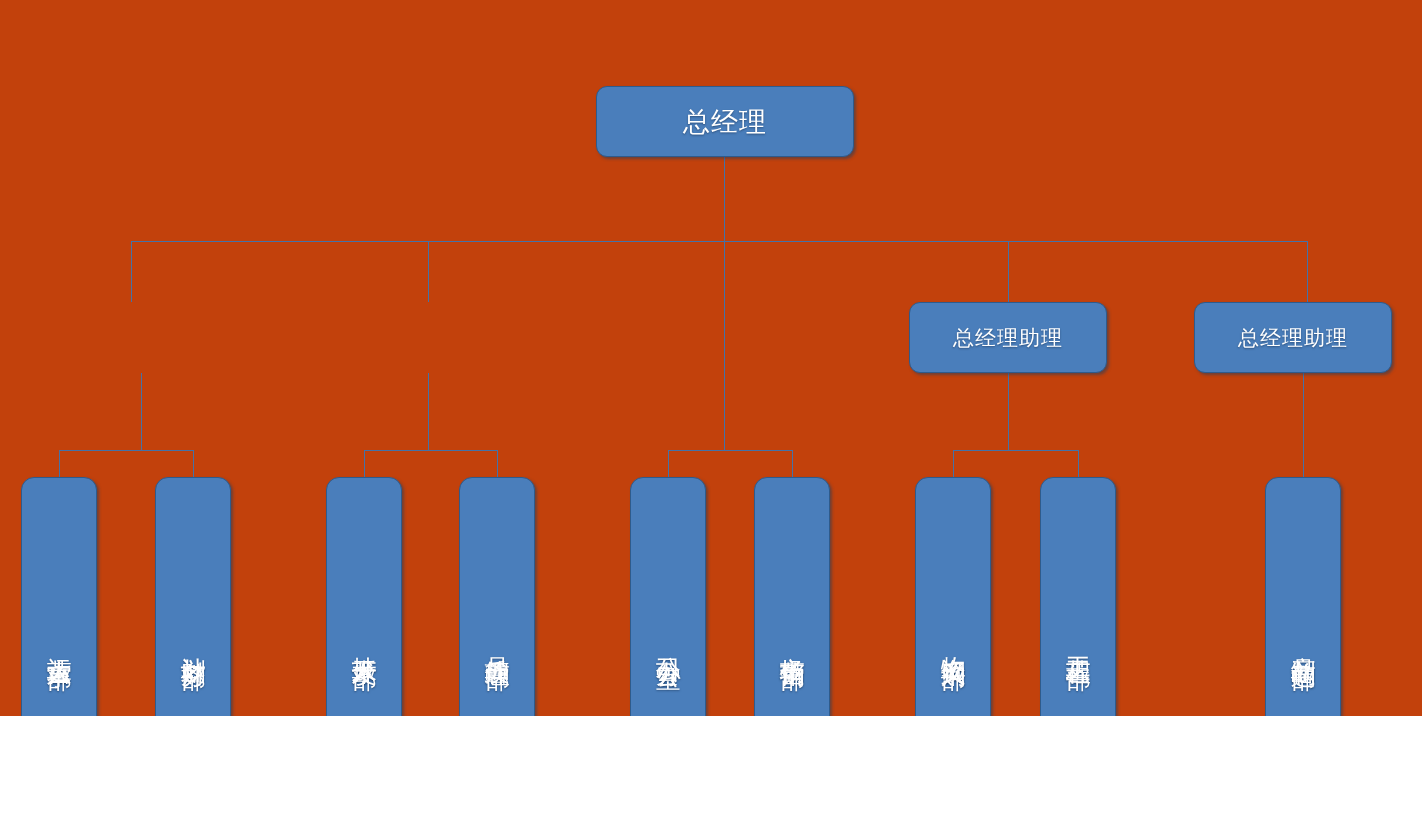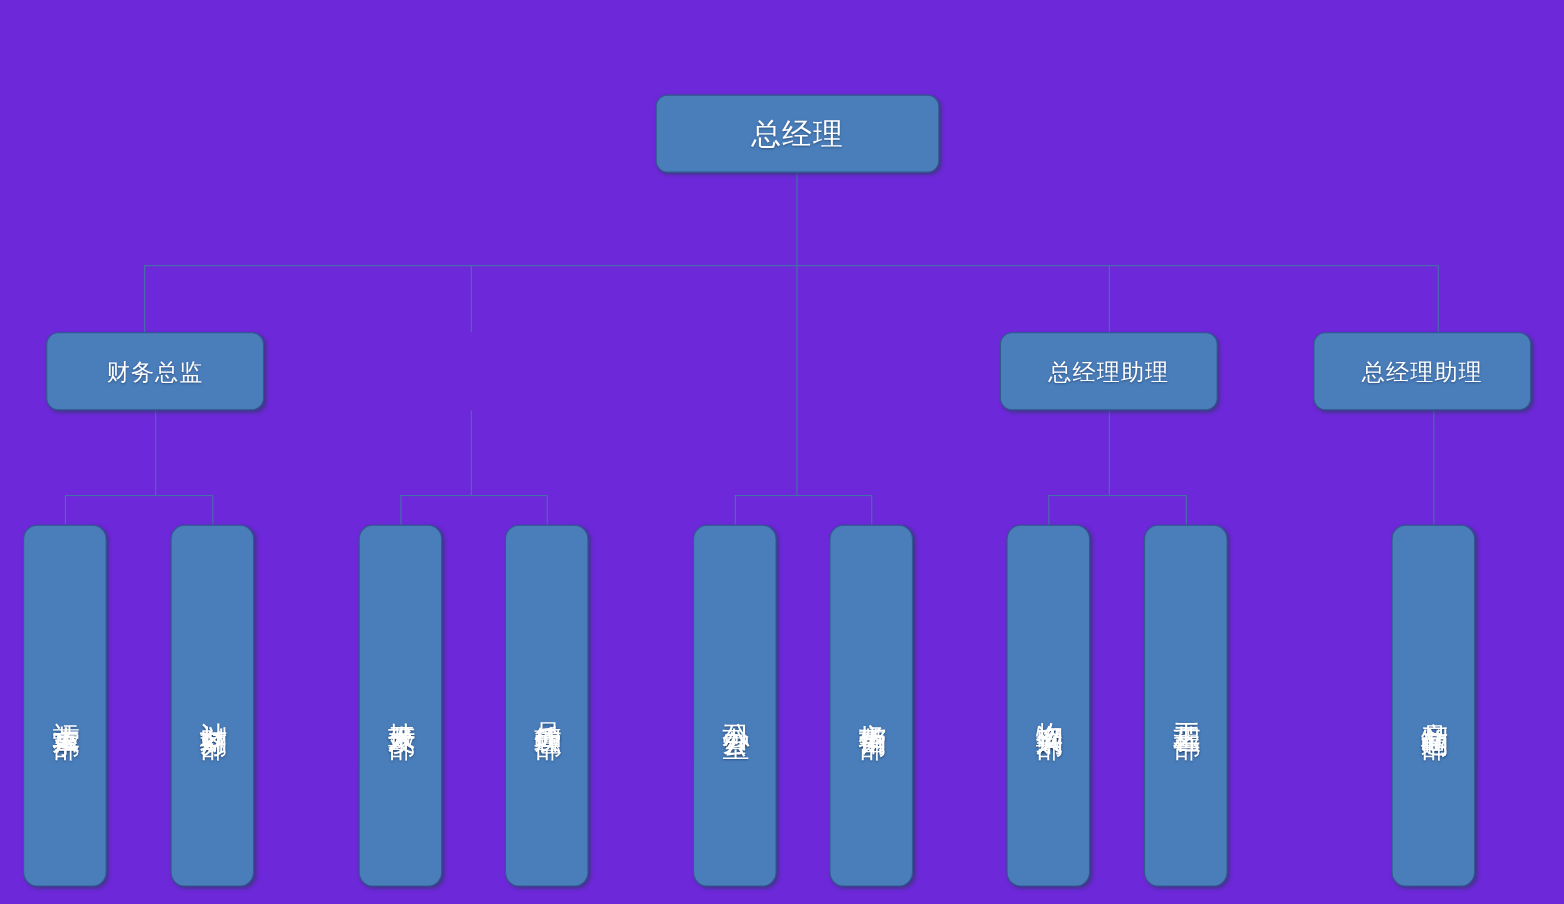--- a/index.html
+++ b/index.html
@@ -7,22 +7,22 @@
     margin: 0;
     padding: 0;
     background: #ffffff;
   }
   body {
     font-family: "Liberation Serif", "DejaVu Serif", serif;
   }
   #org-chart {
     position: relative;
     width: 1422px;
-    height: 822px;
-    background: #6d28d9;
+    height: 716px;
+    background: #c2410c;
     overflow: hidden;
   }
 
   
   .line {
     position: absolute;
     background: #4472a8;
   }
   .line.v { width: 1px; }
   .line.h { height: 1px; }
@@ -105,23 +105,20 @@
     <div class="line v" style="left:1078px; top:450px; height:27px;"></div>
 
     <div class="line v" style="left:1303px; top:373px; height:104px;"></div>
 
   </div>
 
   <div class="node level1" style="left:596px; top:86px; width:258px; height:71px;">
     <span class="label">总经理</span>
   </div>
 
-  <div class="node level2" style="left:42px; top:302px; width:198px; height:71px;">
-    <span class="label">财务总监</span>
-  </div>
   <div class="node level2" style="left:909px; top:302px; width:198px; height:71px;">
     <span class="label">总经理助理</span>
   </div>
   <div class="node level2" style="left:1194px; top:302px; width:198px; height:71px;">
     <span class="label">总经理助理</span>
   </div>
 
   <div class="node dept" style="left:21px; top:477px; width:76px; height:329px;">
     <span class="label">运营人事部</span>
   </div>

